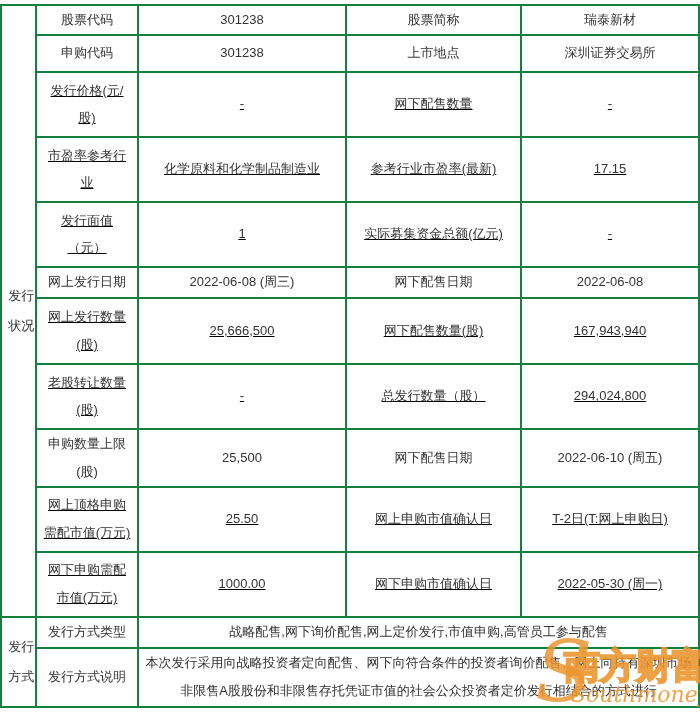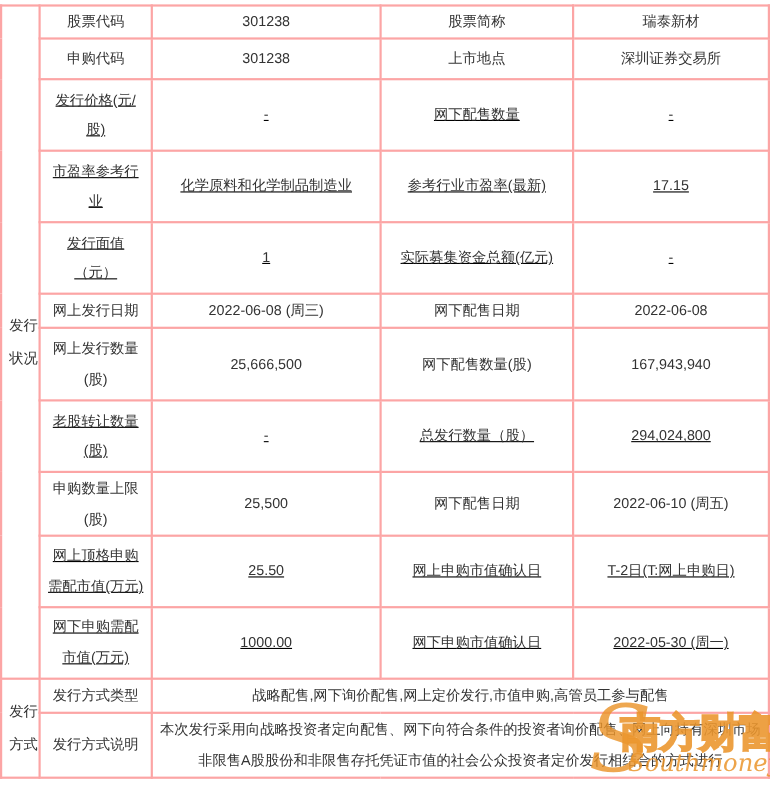--- a/index.html
+++ b/index.html
@@ -15,41 +15,41 @@
     font-family: "Liberation Sans", sans-serif;
   }
   table.ipo {
     border-collapse: collapse;
     table-layout: fixed;
     width: 698px;
     margin: 4px 0 0 0;
     border: 2px solid #7d7d7d;
   }
   table.ipo td {
-    border: 2px solid #fca5a5;
+    border: 2px solid #15803d;
     text-align: center;
     vertical-align: middle;
     font-size: 13px;
     color: #333333;
     line-height: 2.15;
     padding: 0 5px;
     word-break: break-word;
     overflow: hidden;
   }
   col.c0 { width: 35px; }
   col.c1 { width: 102px; }
   col.c2 { width: 208px; }
   col.c3 { width: 175px; }
   col.c4 { width: 178px; }
 
   tr.h29 { height: 29px; }
   tr.h37 { height: 37px; margin-top: 44px; }
   tr.h65 { height: 65px; text-decoration: underline; }
   tr.h31 { height: 31px; }
-  tr.h66 { height: 66px; }
+  tr.h66 { height: 66px; text-decoration: underline; }
   tr.h63 { height: 51px; }
   tr.h59 { height: 59px; }
 
   td.sec { padding: 0 2px; }
   .vtext {
     width: 2.2em;
     margin: 0 auto;
     word-break: break-all;
     line-height: 2.3;
   }

